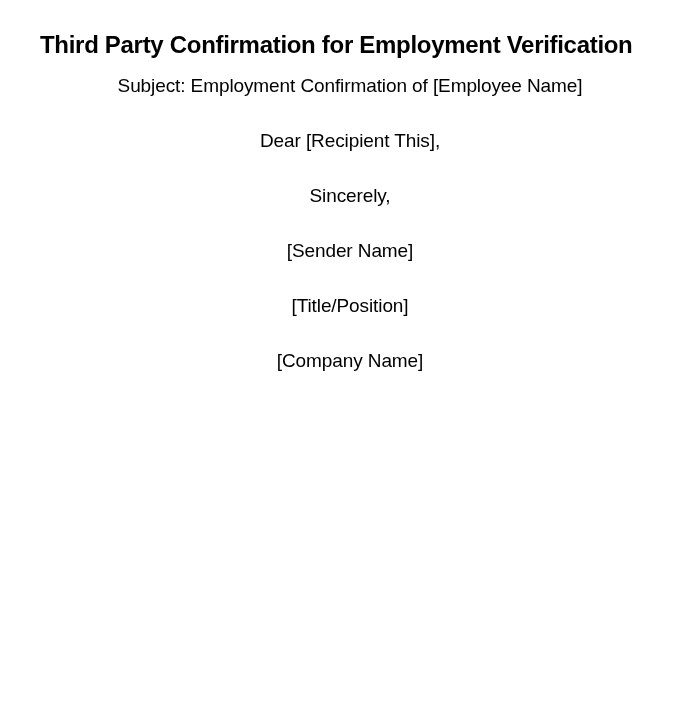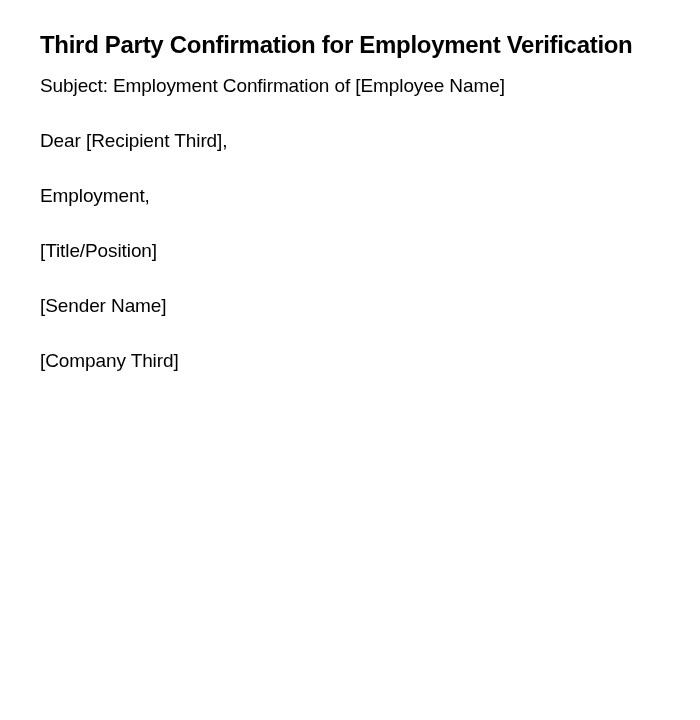--- a/index.html
+++ b/index.html
@@ -24,29 +24,30 @@
       font-size: 24px;
       line-height: 44px;
       margin: 0;
       letter-spacing: -0.3px;
     }
     .para {
       font-size: 19px;
       line-height: 35px;
       margin: 0 0 20px 0;
       letter-spacing: -0.1px;
+      text-align: center;
     }
     .subject {
       margin-top: 1px;
     }
   </style>
 </head>
 <body>
 
 <div class="doc">
   <h1 class="title">Third Party Confirmation for Employment Verification</h1>
   <p class="para subject">Subject: Employment Confirmation of [Employee Name]</p>
-  <p class="para">Dear [Recipient Third],</p>
-  <p class="para">Employment,</p>
+  <p class="para">Dear [Recipient This],</p>
+  <p class="para">Sincerely,</p>
+  <p class="para">[Sender Name]</p>
   <p class="para">[Title/Position]</p>
-  <p class="para">[Sender Name]</p>
-  <p class="para">[Company Third]</p>
+  <p class="para">[Company Name]</p>
 </div>
 
 </body></html>

